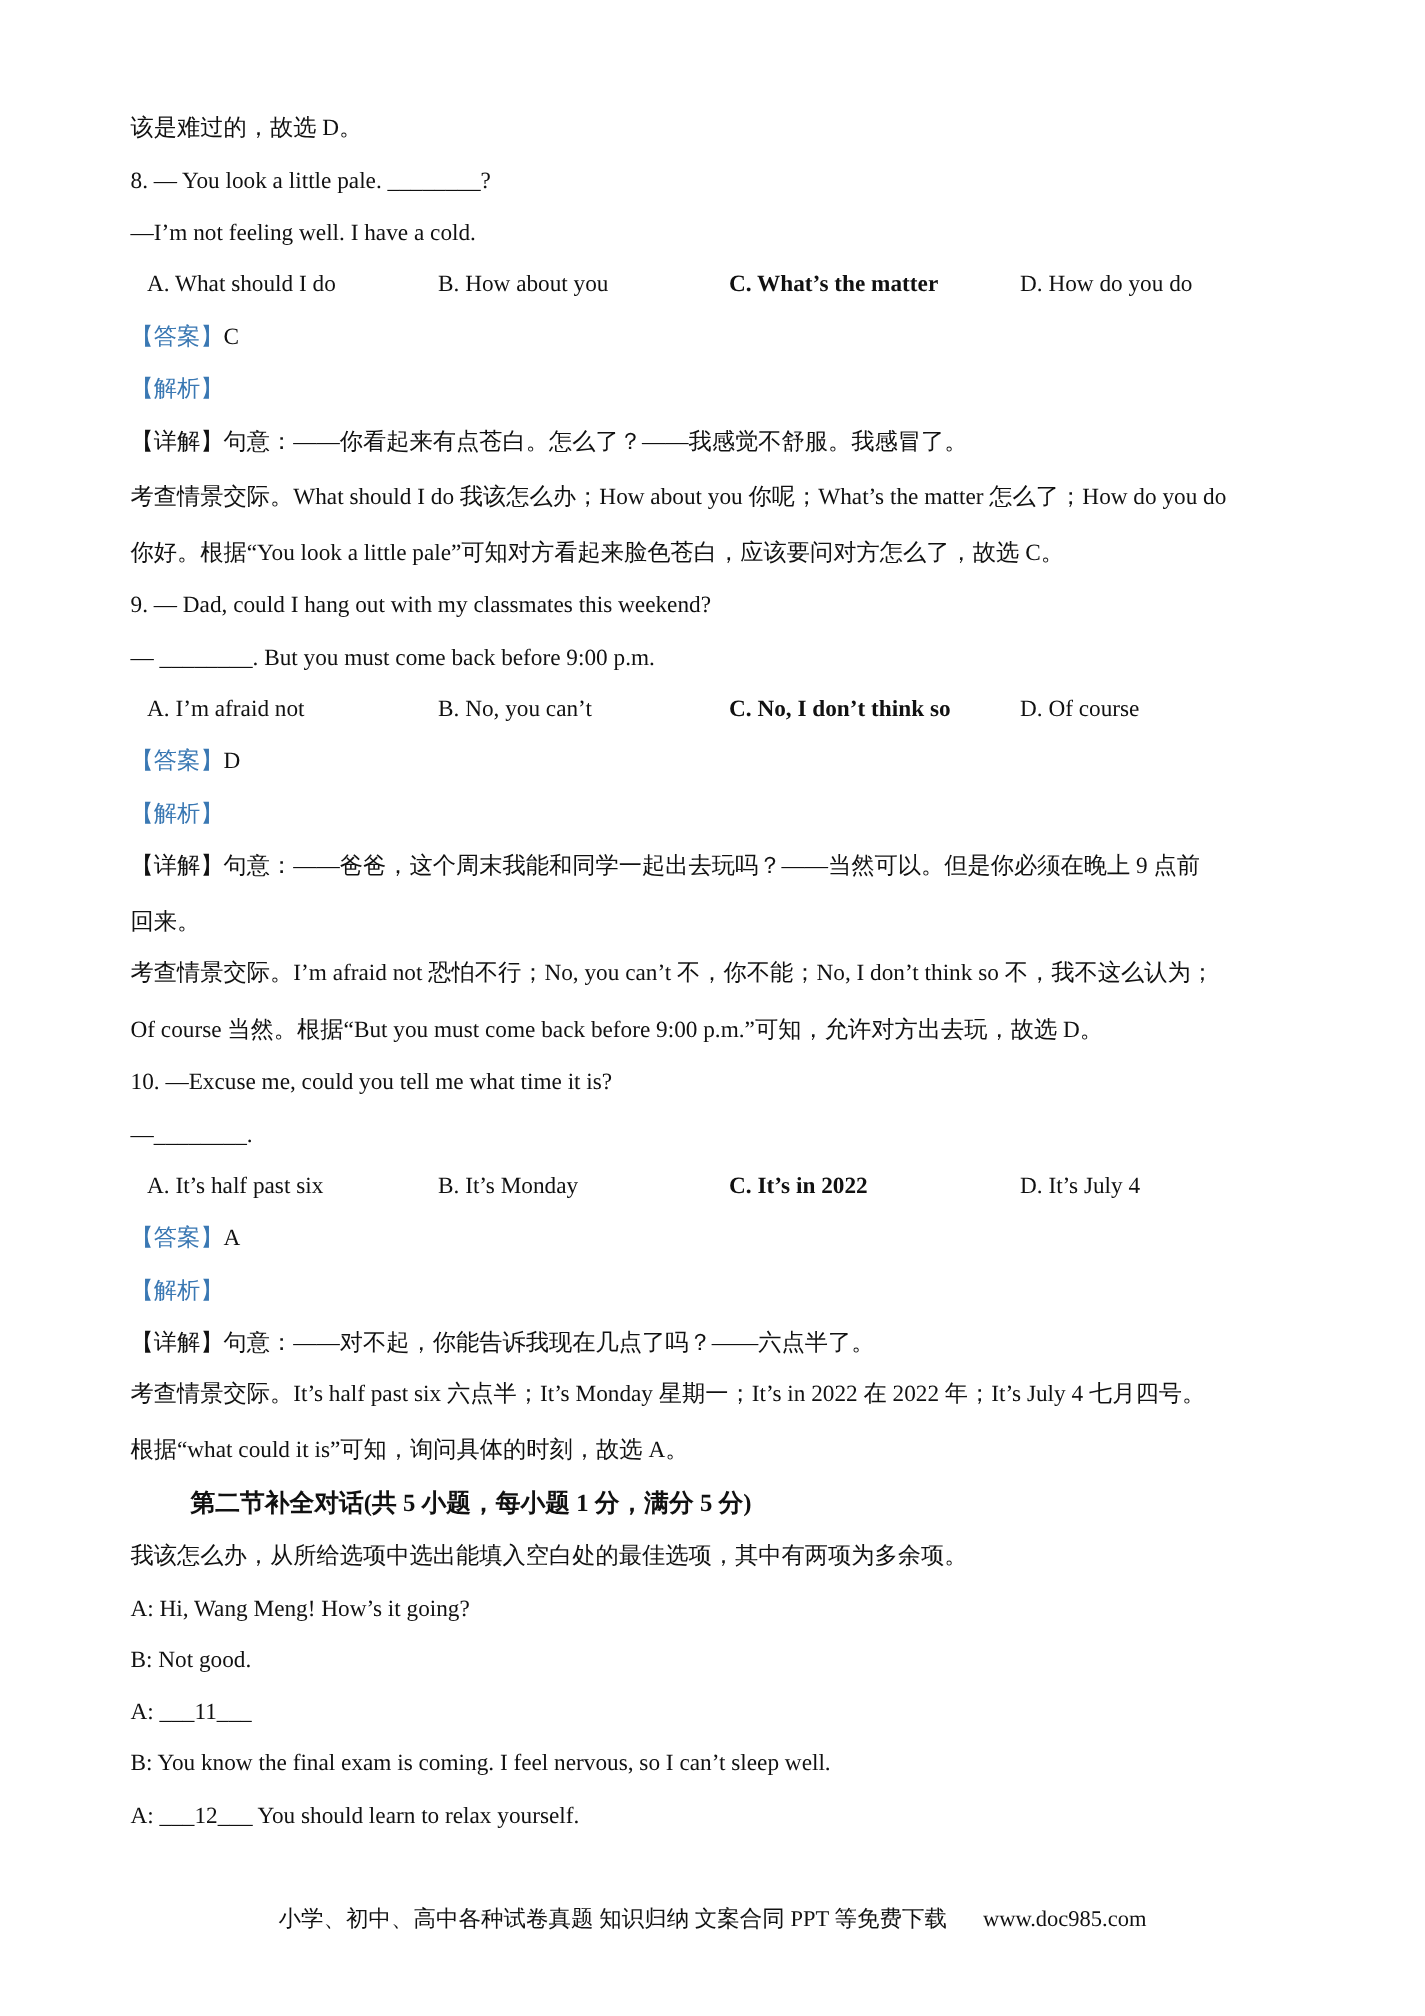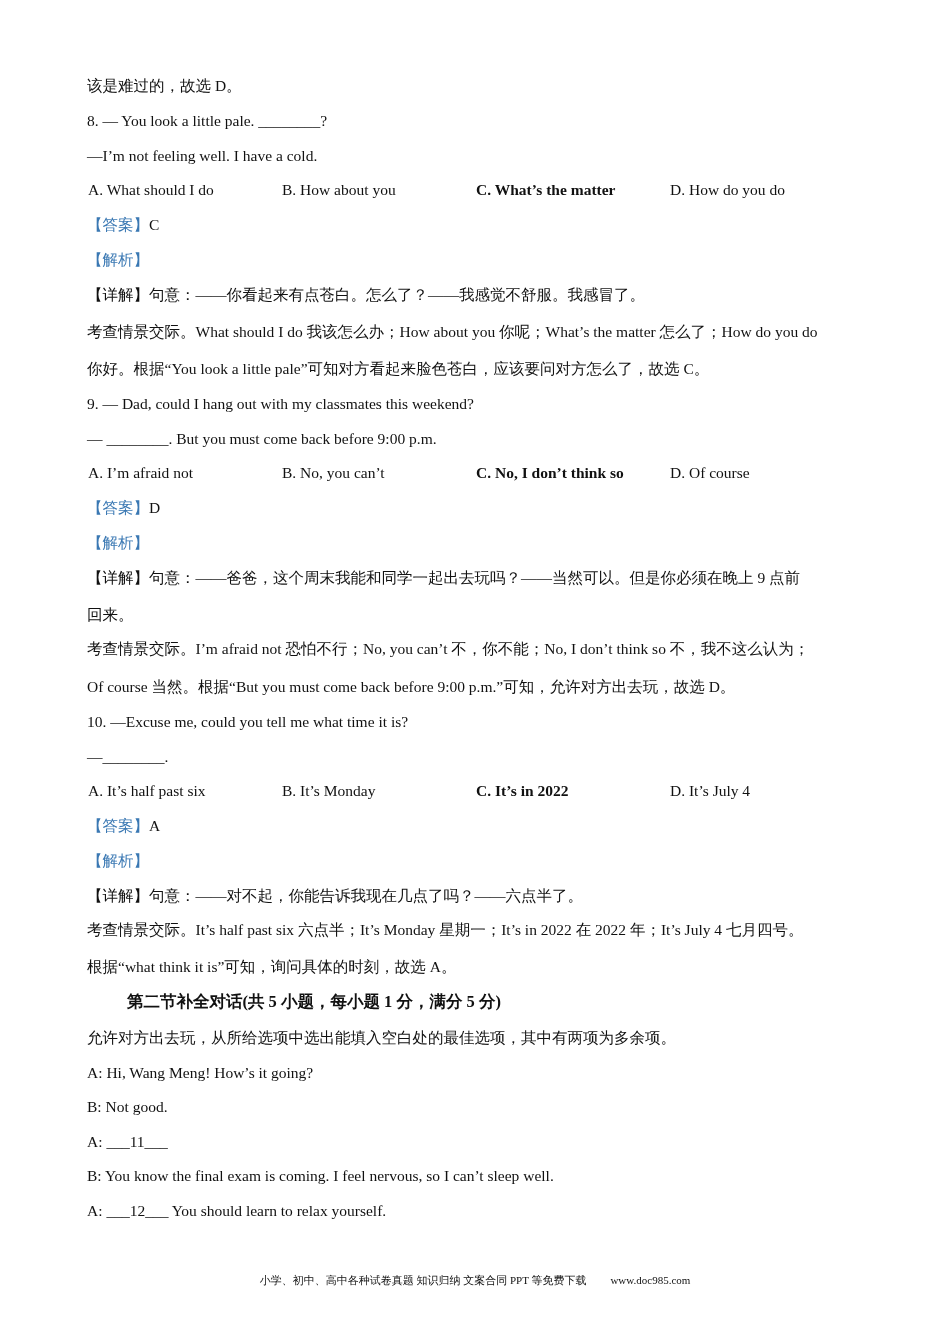--- a/index.html
+++ b/index.html
@@ -7,27 +7,27 @@
       width: 950px; height: 1344px; position: relative; overflow: hidden;
       font-family: "Liberation Serif", "DejaVu Serif", serif;
       color: #111111; font-size: 15.5px;
     }
     .page { position: absolute; left: 0; top: 0; width: 950px; height: 1050px; }
     .line {
       position: absolute; left: 87px; white-space: nowrap; line-height: 20px;
     }
     .blue { color: #3a78b3; }
     .opt { position: absolute; white-space: nowrap; }
-    .opts { position: absolute; left: 88px; height: 20px; width: 800px; line-height: 20px; }
+    .opts { position: absolute; left: 98px; height: 20px; width: 800px; line-height: 20px; }
     .opts .a { left: 0; } .opts .b { left: 194px; } .opts .c { left: 388px; font-weight: bold; } .opts .d { left: 582px; }
     .heading { font-weight: bold; font-size: 16.5px; margin-left: 40px; }
     .blank-u { }
     .footer {
       position: absolute; top: 1270px; left: 0; width: 950px; text-align: center;
-      font-size: 11px; line-height: 20px; white-space: nowrap;
+      font-size: 15px; line-height: 20px; white-space: nowrap;
     }
     .footer .url { margin-left: 24px; }
   </style>
 </head>
 <body>
 
 <div class="page">
 
   <div class="line" style="top:76px">该是难过的，故选 D。</div>
 
@@ -71,24 +71,24 @@
     <span class="opt b">B. It’s Monday</span>
     <span class="opt c">C. It’s in 2022</span>
     <span class="opt d">D. It’s July 4</span>
   </div>
   <div class="line" style="top:816px">
     <span class="blue">【答案】</span><span>A</span>
   </div>
   <div class="line blue" style="top:851px">【解析】</div>
   <div class="line" style="top:886px">【详解】句意：——对不起，你能告诉我现在几点了吗？——六点半了。</div>
   <div class="line" style="top:920px">考查情景交际。It’s half past six 六点半；It’s Monday 星期一；It’s in 2022 在 2022 年；It’s July 4 七月四号。</div>
-  <div class="line" style="top:957px">根据“what think it is”可知，询问具体的时刻，故选 A。</div>
+  <div class="line" style="top:957px">根据“what could it is”可知，询问具体的时刻，故选 A。</div>
 
   <div class="line heading" style="top:992px">第二节补全对话(共 5 小题，每小题 1 分，满分 5 分)</div>
-  <div class="line" style="top:1028px">允许对方出去玩，从所给选项中选出能填入空白处的最佳选项，其中有两项为多余项。</div>
+  <div class="line" style="top:1028px">我该怎么办，从所给选项中选出能填入空白处的最佳选项，其中有两项为多余项。</div>
 
   <div class="line" style="top:1063px">
     <span>A: </span><span>Hi, Wang Meng! How’s it going?</span>
   </div>
   <div class="line" style="top:1097px">
     <span>B: </span><span>Not good.</span>
   </div>
   <div class="line" style="top:1132px">
     <span>A: </span><span class="blank-u">___11___</span><span></span>
   </div>

